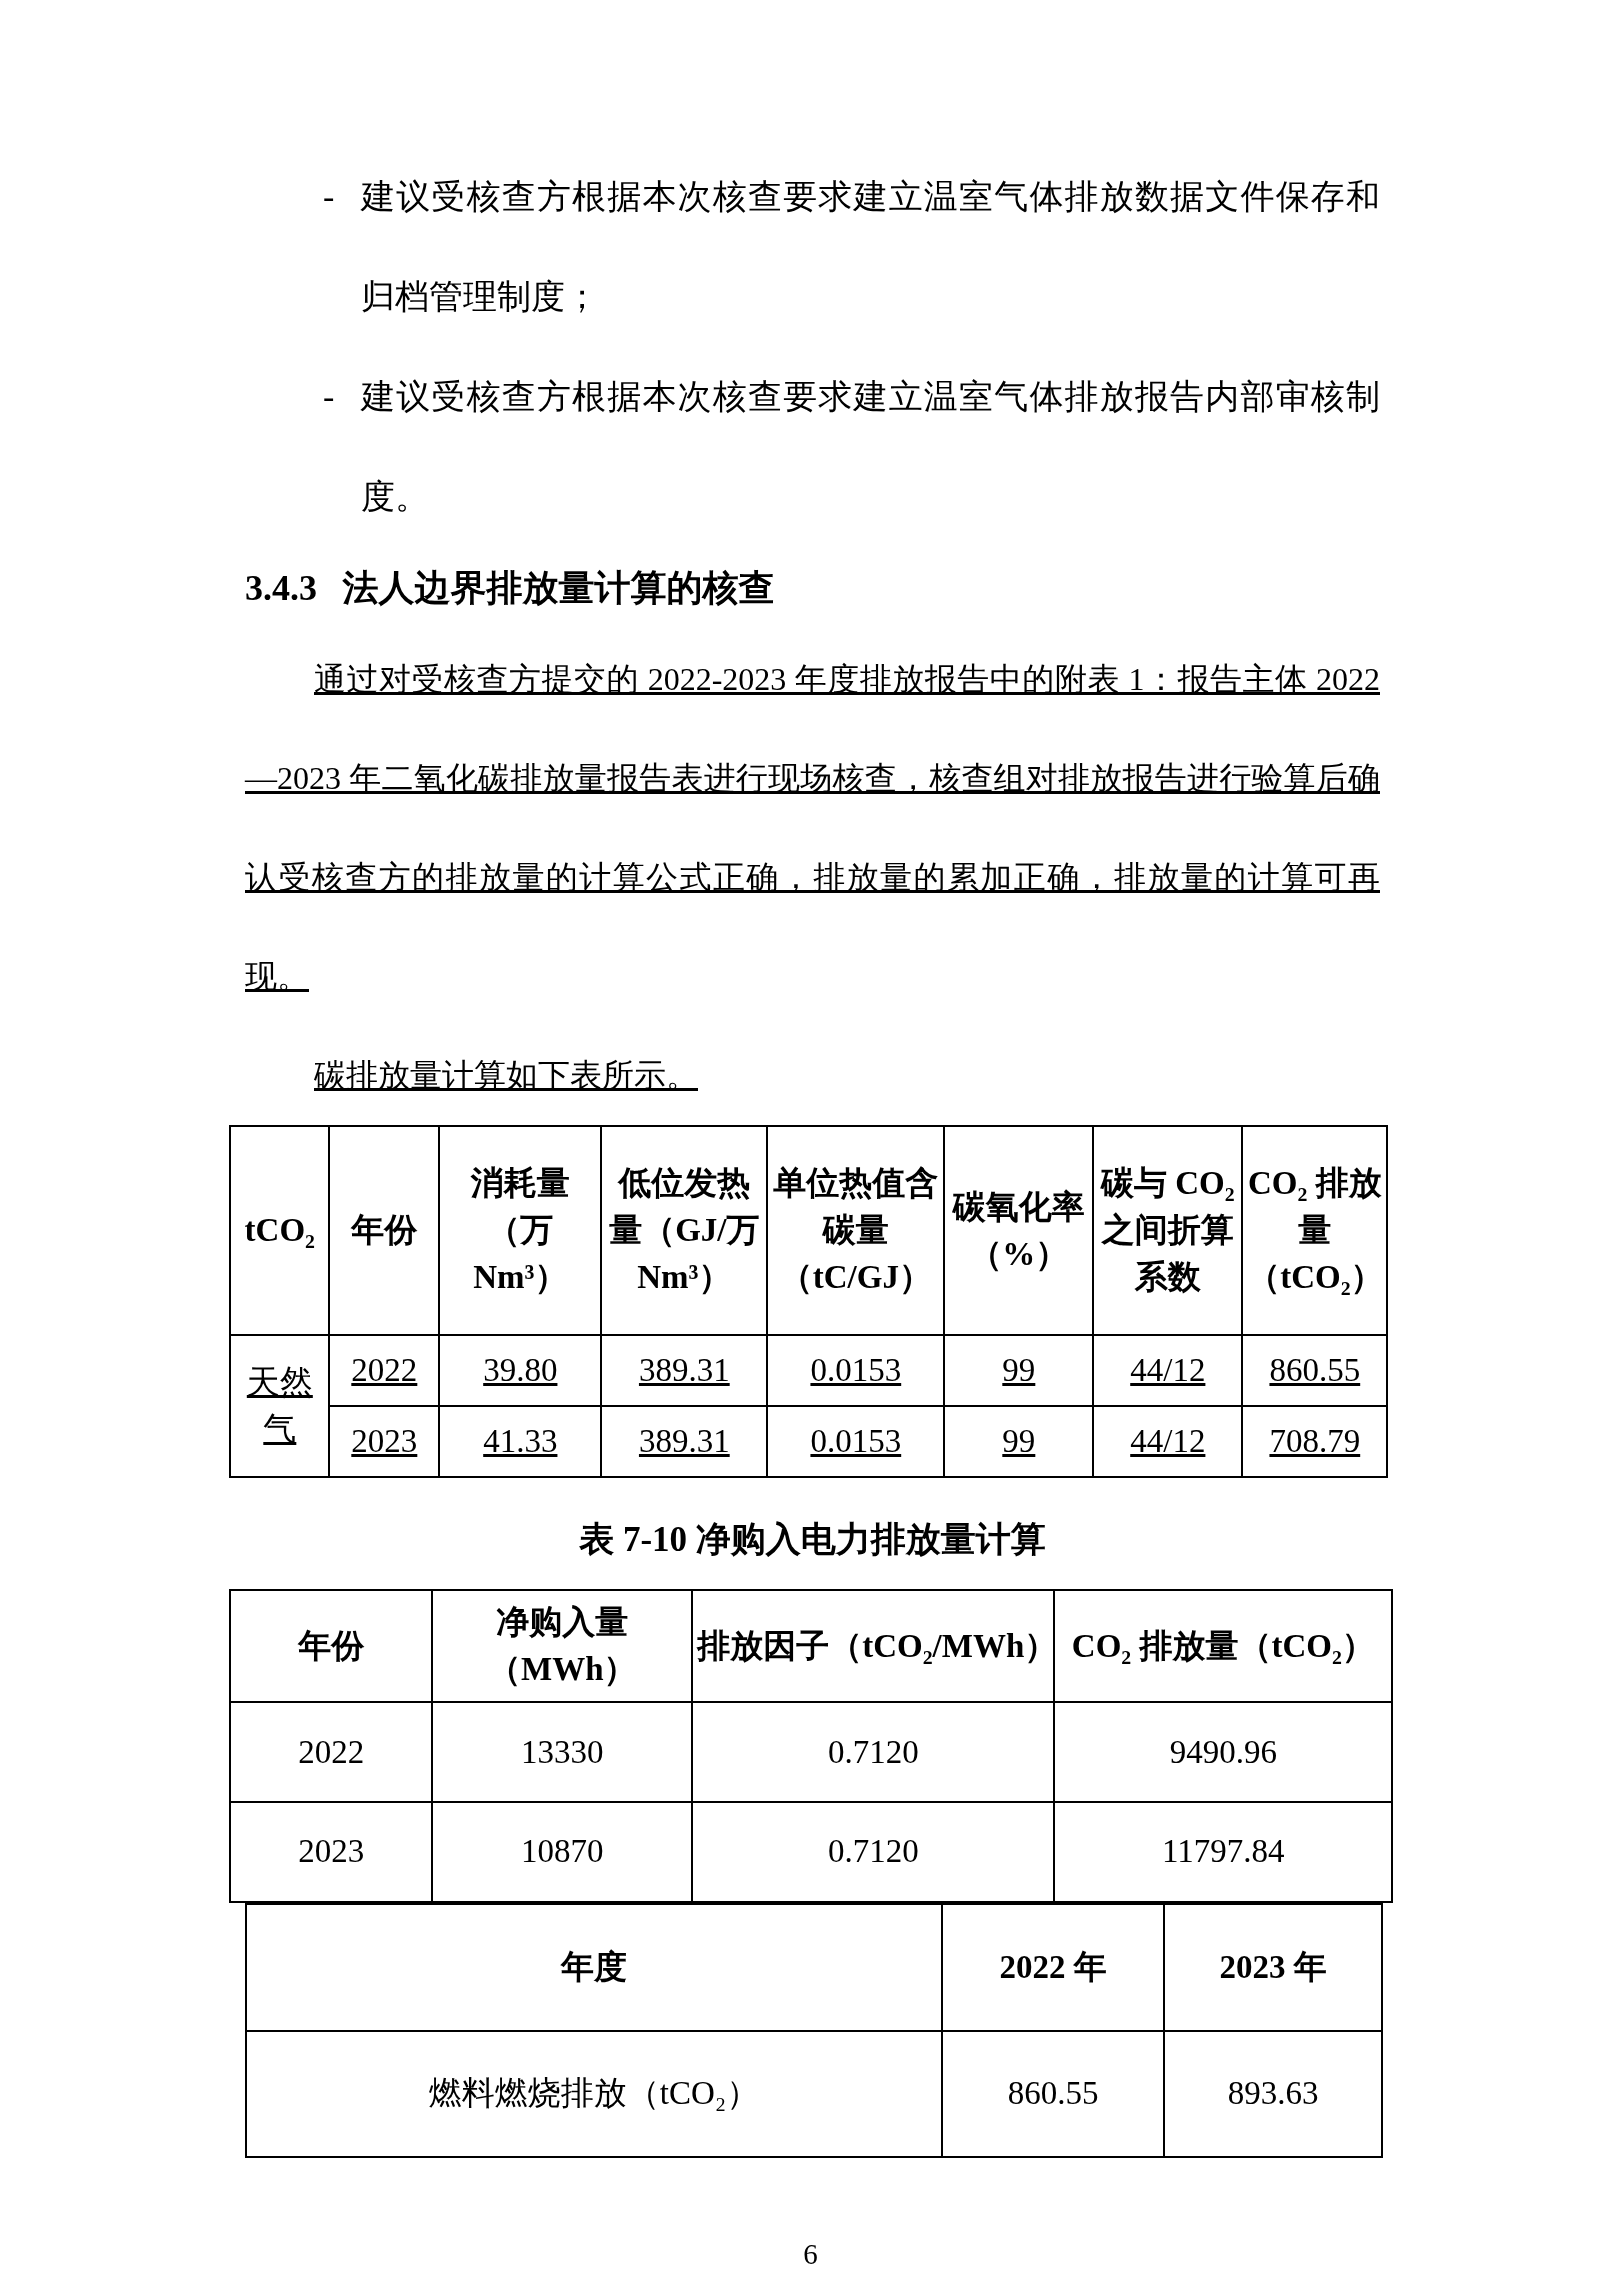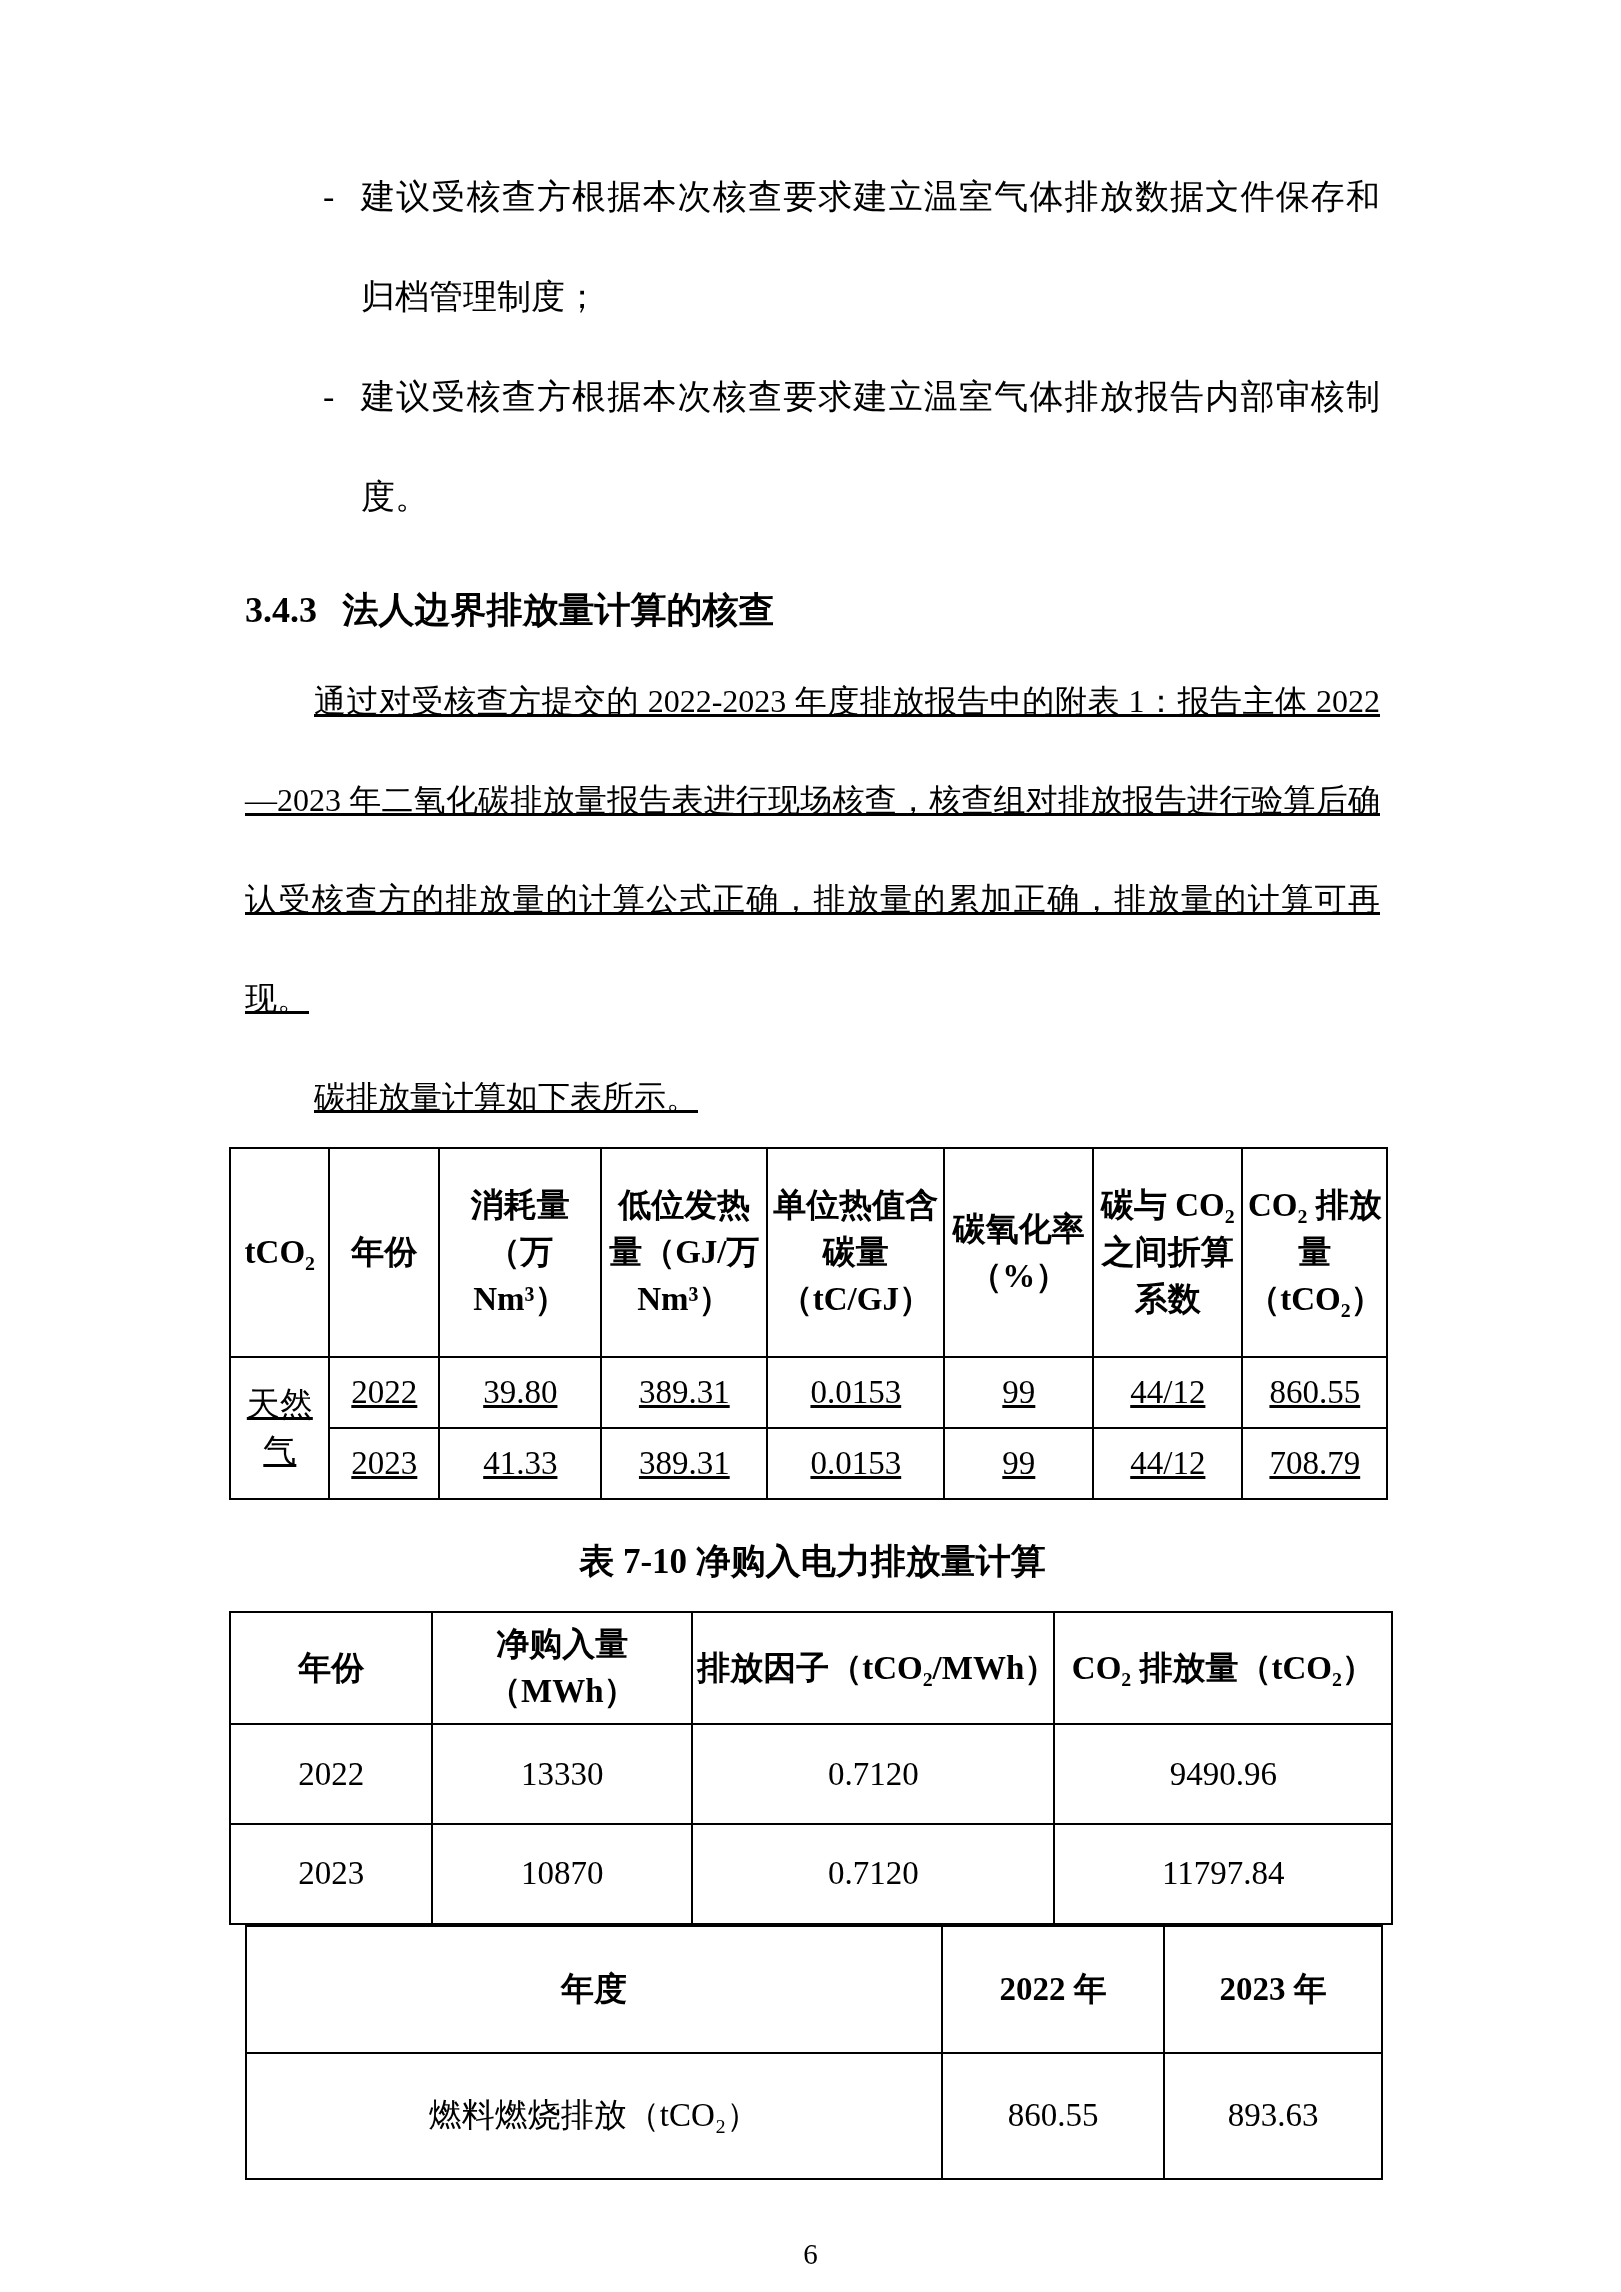--- a/index.html
+++ b/index.html
@@ -12,21 +12,21 @@
     font-family:"Liberation Serif","DejaVu Serif",serif;
     overflow:hidden;
   }
   .content { position:absolute; left:245px; top:147px; width:1135px; }
 
   
   .bullet { position:relative; padding-left:116px; font-size:34px; line-height:100px; text-align:justify; }
   .bullet .dash { position:absolute; left:78px; top:0; }
 
   
-  .heading { margin:36px 0 0 0; font-size:36px; font-weight:bold; line-height:55px; }
+  .heading { margin:14px 0 0 0; font-size:36px; font-weight:bold; line-height:55px; }
   .heading .sec-num { margin-right:25.5px; }
 
   
   .para { margin:13.7px 0 0 0; font-size:32px; line-height:99px; text-align:justify; text-indent:69px;text-decoration:underline; }
   .para.follow { margin:0; }
 
   
   .tbl-title { font-size:35px; font-weight:bold; text-align:center; line-height:45px; }
   .title-39 { margin:45px 0 29px 0; }
   .title-310 { margin:39px 0 27.4px 0; }

